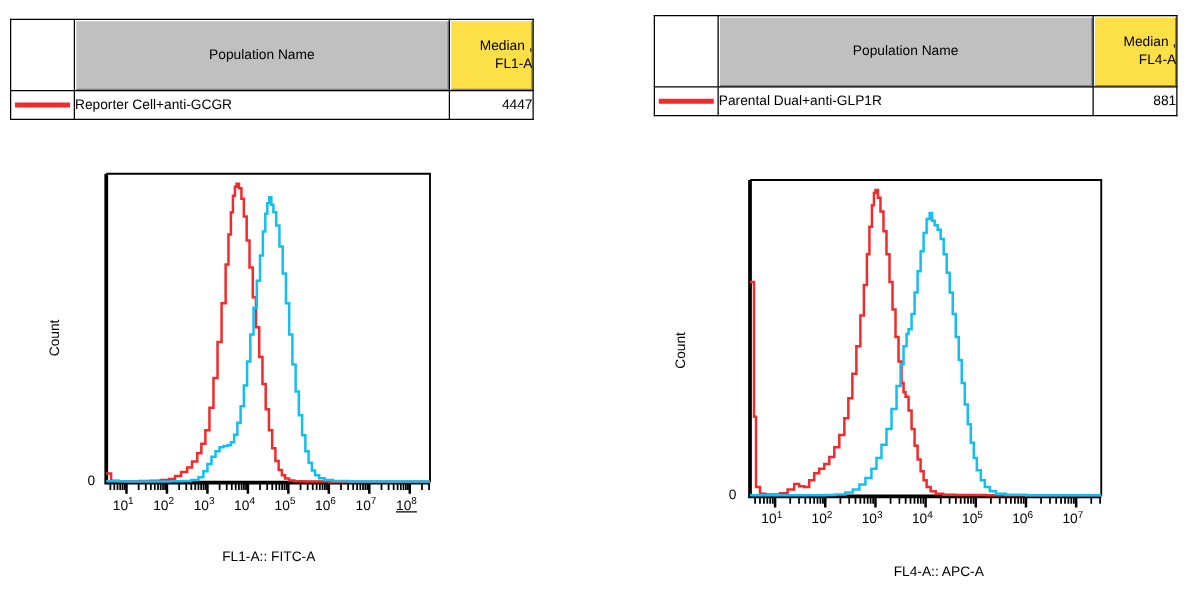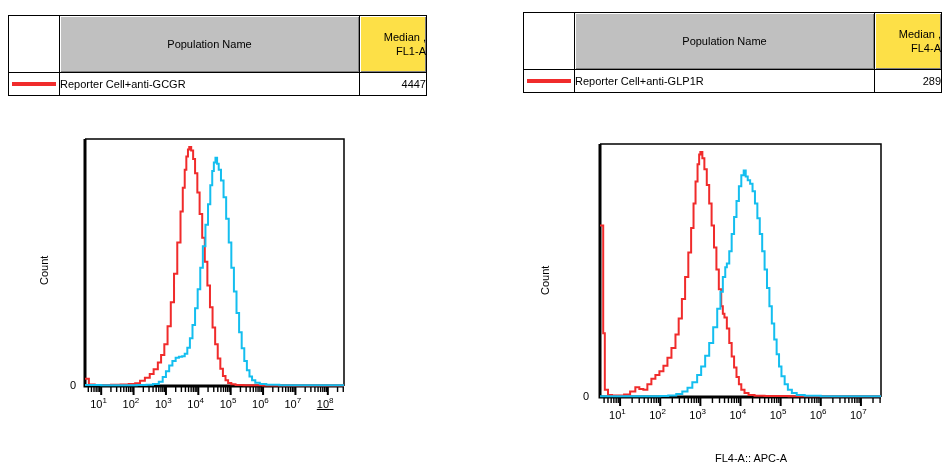--- a/index.html
+++ b/index.html
@@ -212,20 +212,21 @@
         <line x1="320.6301467311705" y1="257" x2="320.6301467311705" y2="262" stroke="#000000" stroke-width="1.4"></line>
         <line x1="322.79754904546155" y1="257" x2="322.79754904546155" y2="262" stroke="#000000" stroke-width="1.4"></line>
         <line x1="324.67503832886416" y1="257" x2="324.67503832886416" y2="262" stroke="#000000" stroke-width="1.4"></line>
         <line x1="326.33110124309815" y1="257" x2="326.33110124309815" y2="262" stroke="#000000" stroke-width="1.4"></line>
         <line x1="327.8125" y1="257" x2="327.8125" y2="265" stroke="#000000" stroke-width="2"></line>
         <line x1="337.5583461096214" y1="257" x2="337.5583461096214" y2="262" stroke="#000000" stroke-width="1.4"></line>
         <line x1="343.2593006215491" y1="257" x2="343.2593006215491" y2="262" stroke="#000000" stroke-width="1.4"></line>
         <path d="M 85.00 248.83 L 85.00 248.83 L 88.89 248.83 L 88.89 254.57 L 94.71 254.57 L 94.71 255.04 L 101.19 255.04 L 101.19 255.04 L 110.90 255.04 L 110.90 254.81 L 120.61 254.81 L 120.61 254.57 L 128.71 254.57 L 128.71 254.09 L 135.18 254.09 L 135.18 253.13 L 140.04 253.13 L 140.04 250.74 L 144.89 250.74 L 144.89 247.63 L 149.75 247.63 L 149.75 244.05 L 153.63 244.05 L 153.63 239.27 L 157.84 239.27 L 157.84 232.58 L 161.08 232.58 L 161.08 224.93 L 164.32 224.93 L 164.32 214.18 L 167.56 214.18 L 167.56 196.25 L 170.79 196.25 L 170.79 172.35 L 174.03 172.35 L 174.03 143.67 L 177.27 143.67 L 177.27 112.60 L 180.51 112.60 L 180.51 81.53 L 182.77 81.53 L 182.77 57.63 L 184.72 57.63 L 184.72 39.70 L 186.33 39.70 L 186.33 26.56 L 187.95 26.56 L 187.95 19.39 L 189.25 19.39 L 189.25 17.00 L 191.19 17.00 L 191.19 20.59 L 193.13 20.59 L 193.13 28.95 L 195.07 28.95 L 195.07 43.29 L 197.34 43.29 L 197.34 62.41 L 199.61 62.41 L 199.61 83.92 L 202.20 83.92 L 202.20 107.82 L 204.79 107.82 L 204.79 131.72 L 207.38 131.72 L 207.38 155.62 L 209.97 155.62 L 209.97 177.13 L 212.56 177.13 L 212.56 197.44 L 215.15 197.44 L 215.15 214.18 L 217.74 214.18 L 217.74 228.51 L 220.33 228.51 L 220.33 238.79 L 222.92 238.79 L 222.92 245.96 L 225.51 245.96 L 225.51 250.26 L 228.10 250.26 L 228.10 252.89 L 231.33 252.89 L 231.33 254.33 L 235.54 254.33 L 235.54 255.04 L 243.64 255.04 L 243.64 255.28 L 263.06 255.28 L 263.06 255.52 L 295.44 255.52 L 295.44 255.52 L 344.00 255.52 L 344.00 255.52 L 344.00 255.52" fill="none" stroke="#F02B2B" stroke-width="2" stroke-linejoin="miter" stroke-linecap="butt"></path>
         <path d="M 85.00 255.04 L 85.00 255.04 L 101.19 255.04 L 101.19 255.28 L 120.61 255.28 L 120.61 255.28 L 136.80 255.28 L 136.80 255.04 L 146.51 255.04 L 146.51 254.81 L 152.99 254.81 L 152.99 254.09 L 158.81 254.09 L 158.81 251.70 L 162.70 251.70 L 162.70 246.92 L 165.94 246.92 L 165.94 241.18 L 169.18 241.18 L 169.18 235.45 L 172.41 235.45 L 172.41 230.91 L 175.65 230.91 L 175.65 227.80 L 178.89 227.80 L 178.89 226.84 L 182.13 226.84 L 182.13 226.13 L 184.72 226.13 L 184.72 223.74 L 187.31 223.74 L 187.31 217.76 L 189.90 217.76 L 189.90 208.20 L 192.49 208.20 L 192.49 195.06 L 195.07 195.06 L 195.07 178.32 L 197.67 178.32 L 197.67 159.20 L 200.25 159.20 L 200.25 137.69 L 202.84 137.69 L 202.84 116.19 L 205.44 116.19 L 205.44 94.67 L 208.02 94.67 L 208.02 74.36 L 210.29 74.36 L 210.29 55.24 L 212.23 55.24 L 212.23 40.90 L 213.85 40.90 L 213.85 32.53 L 215.47 32.53 L 215.47 27.75 L 217.09 27.75 L 217.09 33.73 L 218.71 33.73 L 218.71 39.70 L 220.97 39.70 L 220.97 50.46 L 223.56 50.46 L 223.56 67.19 L 226.16 67.19 L 226.16 88.70 L 228.75 88.70 L 228.75 112.60 L 231.33 112.60 L 231.33 137.69 L 233.92 137.69 L 233.92 161.59 L 236.51 161.59 L 236.51 183.11 L 239.10 183.11 L 239.10 202.22 L 241.69 202.22 L 241.69 218.24 L 244.28 218.24 L 244.28 230.91 L 246.88 230.91 L 246.88 240.23 L 249.47 240.23 L 249.47 246.44 L 252.06 246.44 L 252.06 250.26 L 255.29 250.26 L 255.29 252.65 L 259.83 252.65 L 259.83 254.09 L 266.30 254.09 L 266.30 254.81 L 279.25 254.81 L 279.25 255.28 L 301.91 255.28 L 301.91 255.28 L 344.00 255.28 L 344.00 255.28 L 344.00 255.28" fill="none" stroke="#14BEEF" stroke-width="2" stroke-linejoin="miter" stroke-linecap="butt"></path>
       </svg>
+    <div class="axis-title-x" style="left:85px; top:440px; width:260px;">FL1-A:: FITC-A</div>
   </div>
 <div class="tick-label" style="left: 90.1875px; top: 396px;"><span>10</span><sup>1</sup></div>
     <div class="tick-label" style="left: 122.562px; top: 396px;"><span>10</span><sup>2</sup></div>
     <div class="tick-label" style="left: 154.938px; top: 396px;"><span>10</span><sup>3</sup></div>
     <div class="tick-label" style="left: 187.312px; top: 396px;"><span>10</span><sup>4</sup></div>
     <div class="tick-label" style="left: 219.688px; top: 396px;"><span>10</span><sup>5</sup></div>
     <div class="tick-label" style="left: 252.062px; top: 396px;"><span>10</span><sup>6</sup></div>
     <div class="tick-label" style="left: 284.438px; top: 396px;"><span>10</span><sup>7</sup></div>
     <div class="tick-label" style="left: 316.812px; top: 396px; text-decoration: underline;"><span>10</span><sup>8</sup></div>
   </div>
@@ -241,22 +242,22 @@
           <span class="m1">Median ,</span>
           <span class="m2">FL4-A</span>
         </td>
       </tr>
     </thead>
     <tbody>
       <tr>
         <td class="row-cell-swatch">
           <span class="swatch-line" style="background:#F02B2B;"></span>
         </td>
-        <td class="row-cell-name">Reporter Cell+anti-GLP1R</td>
-        <td class="row-cell-median">289</td>
+        <td class="row-cell-name">Parental Dual+anti-GLP1R</td>
+        <td class="row-cell-median">881</td>
       </tr>
     </tbody>
   </table>
 
   <div class="plot-wrap" style="left:0px; top:0px; width:436px; height:474px;">
     <div class="axis-title-y" style="left:24px; top:295px;">Count</div>
     <div class="zero-label" style="left:68px; top:390px;">0</div>
     <svg id="svg-right" width="436" height="330" style="position:absolute; left:0; top:135px;">
         <polyline points="85,9 85,262 366,262" fill="none" stroke="#000000" stroke-width="3"></polyline>
         <polyline points="85,9 366,9 366,262" fill="none" stroke="#000000" stroke-width="1.5"></polyline>

